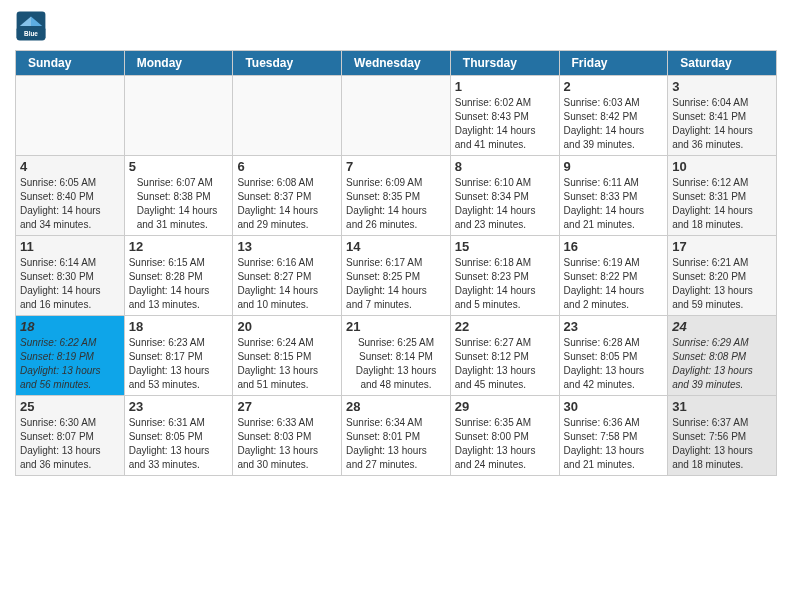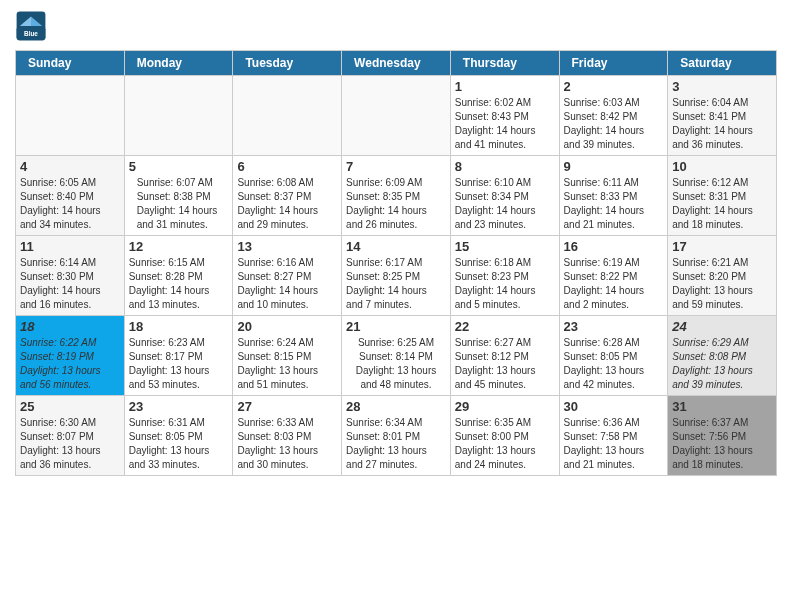--- a/index.html
+++ b/index.html
@@ -273,21 +273,21 @@
 Daylight: 13 hours
 and 24 minutes.</div>
           </td>
           <td>
             <span class="day-num">30</span>
             <div class="day-info" style="white-space: pre-line;">Sunrise: 6:36 AM
 Sunset: 7:58 PM
 Daylight: 13 hours
 and 21 minutes.</div>
           </td>
-          <td style="background: #a3a3a3;">
+          <td style="background: #e5e5e5;">
             <span class="day-num">31</span>
             <div class="day-info" style="white-space: pre-line;">Sunrise: 6:37 AM
 Sunset: 7:56 PM
 Daylight: 13 hours
 and 18 minutes.</div>
           </td>
         </tr>
       </tbody>
   </table>
 </div>

